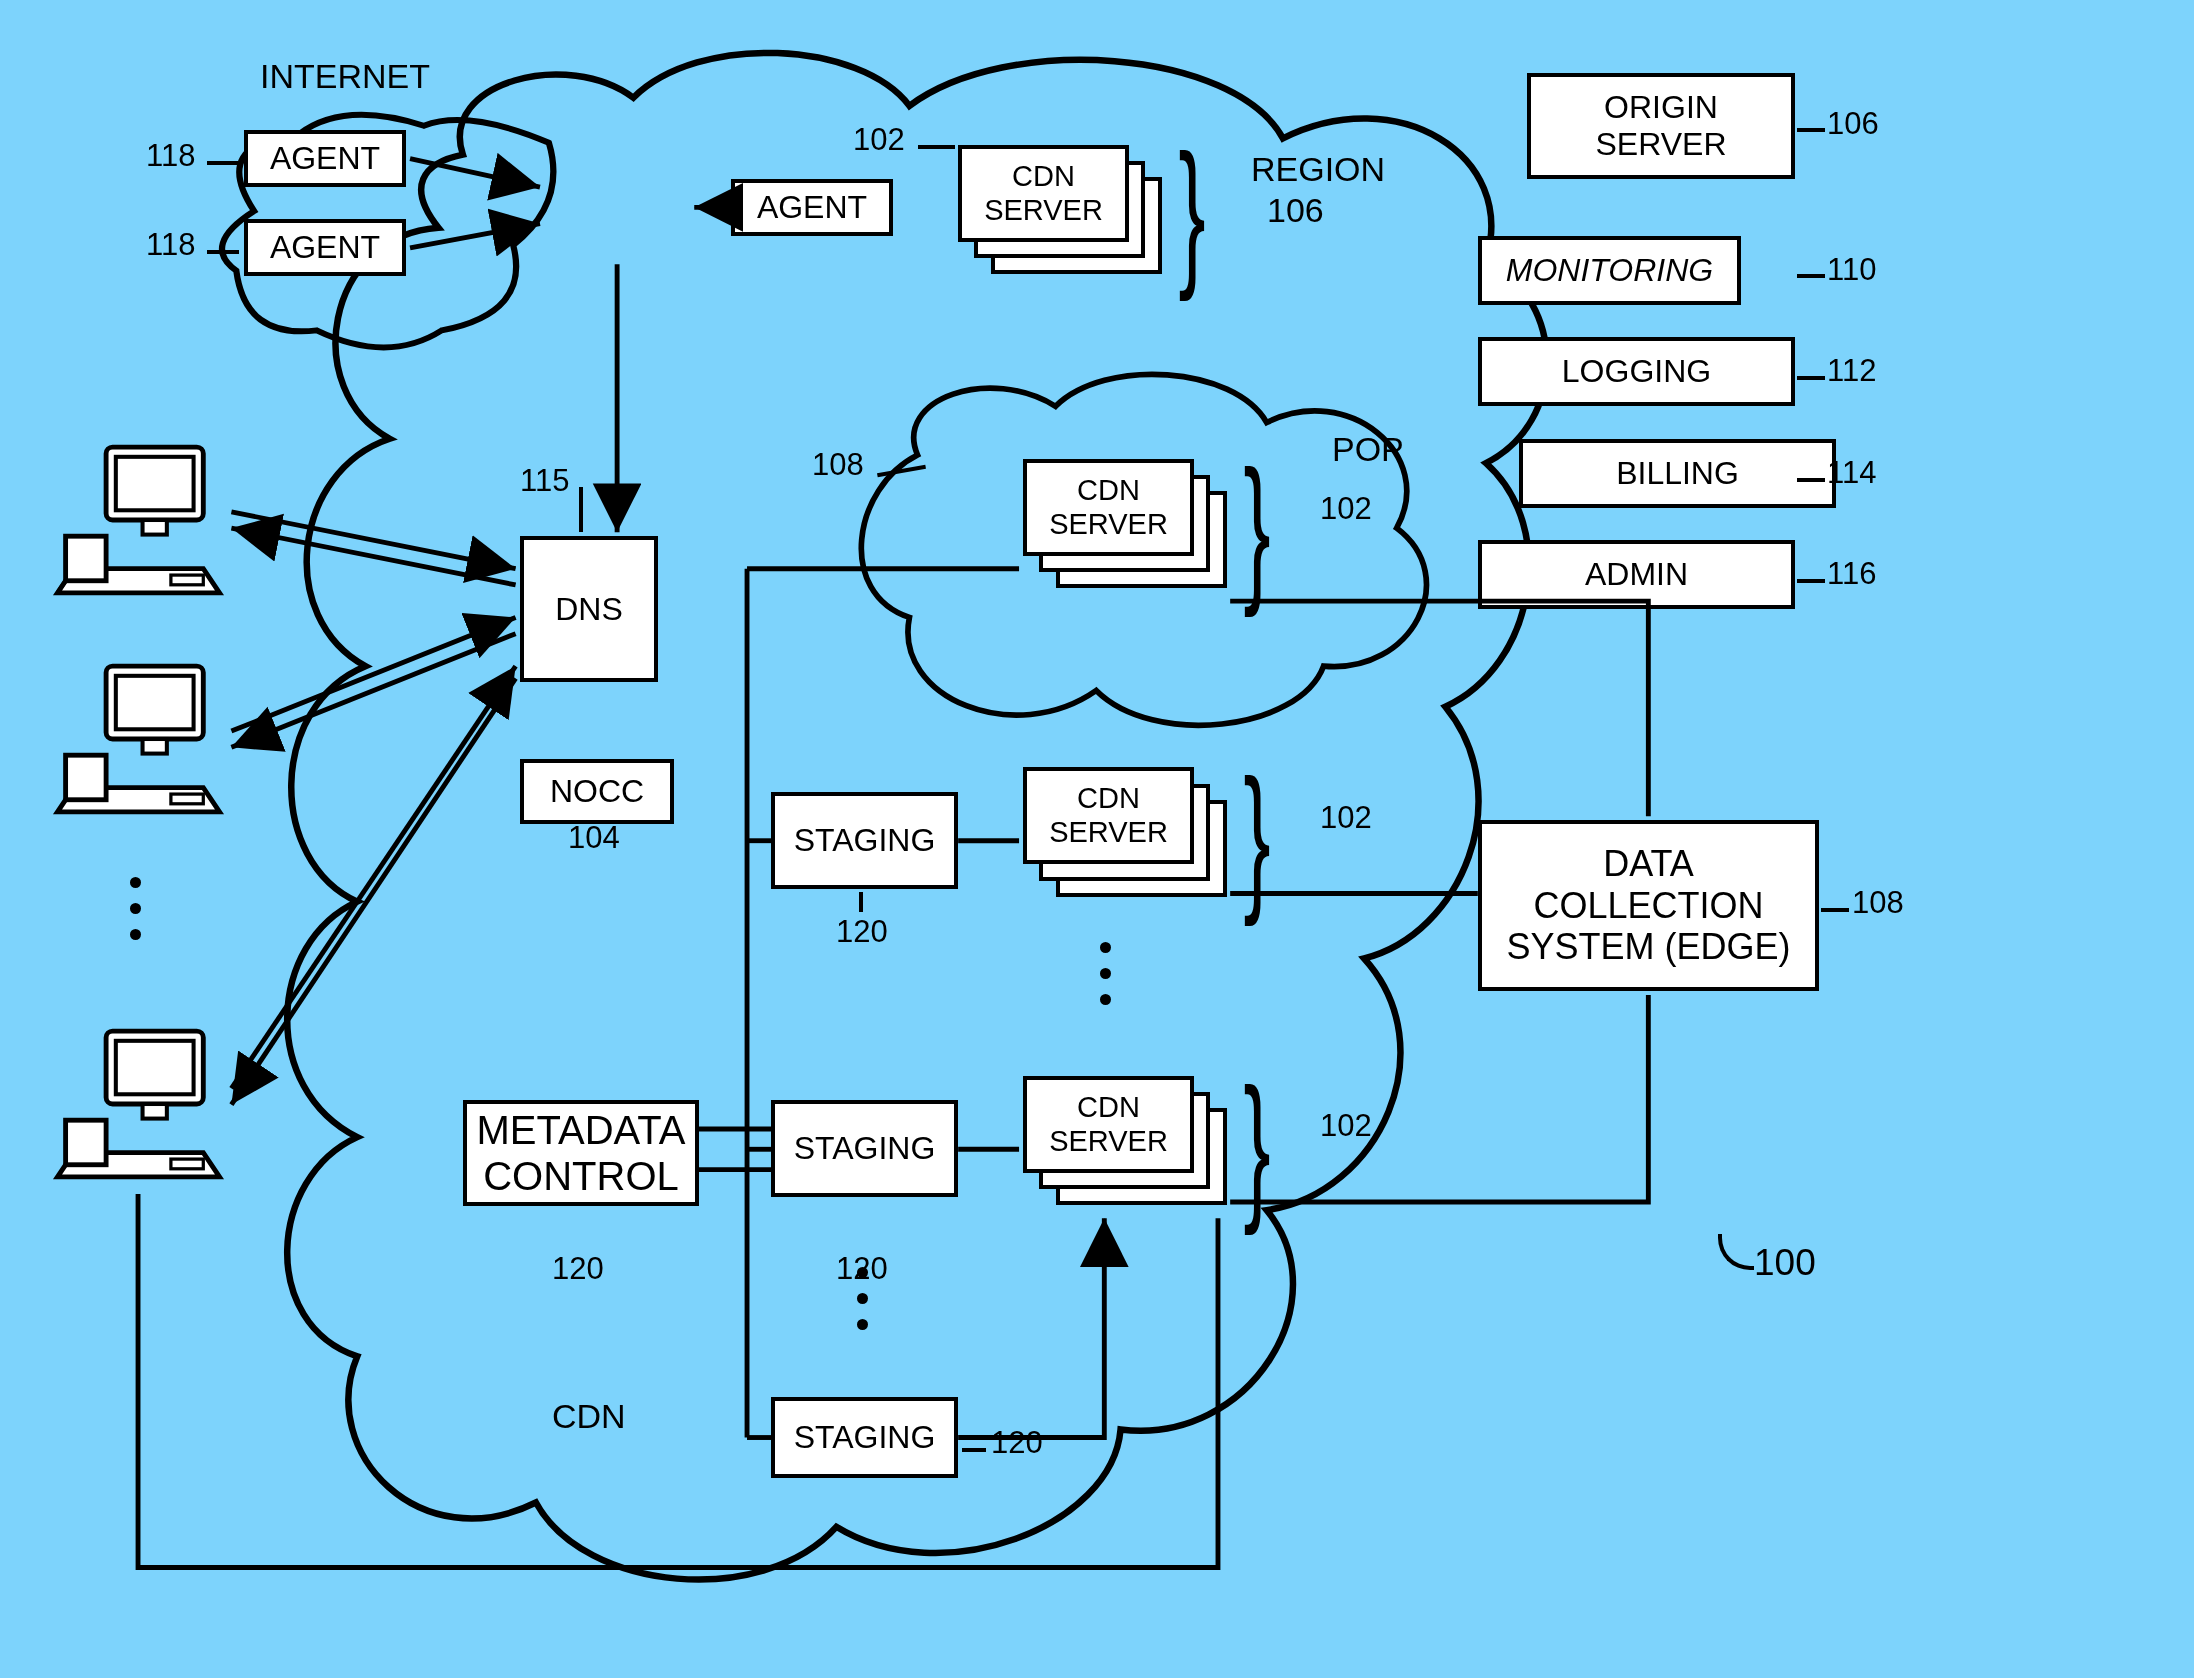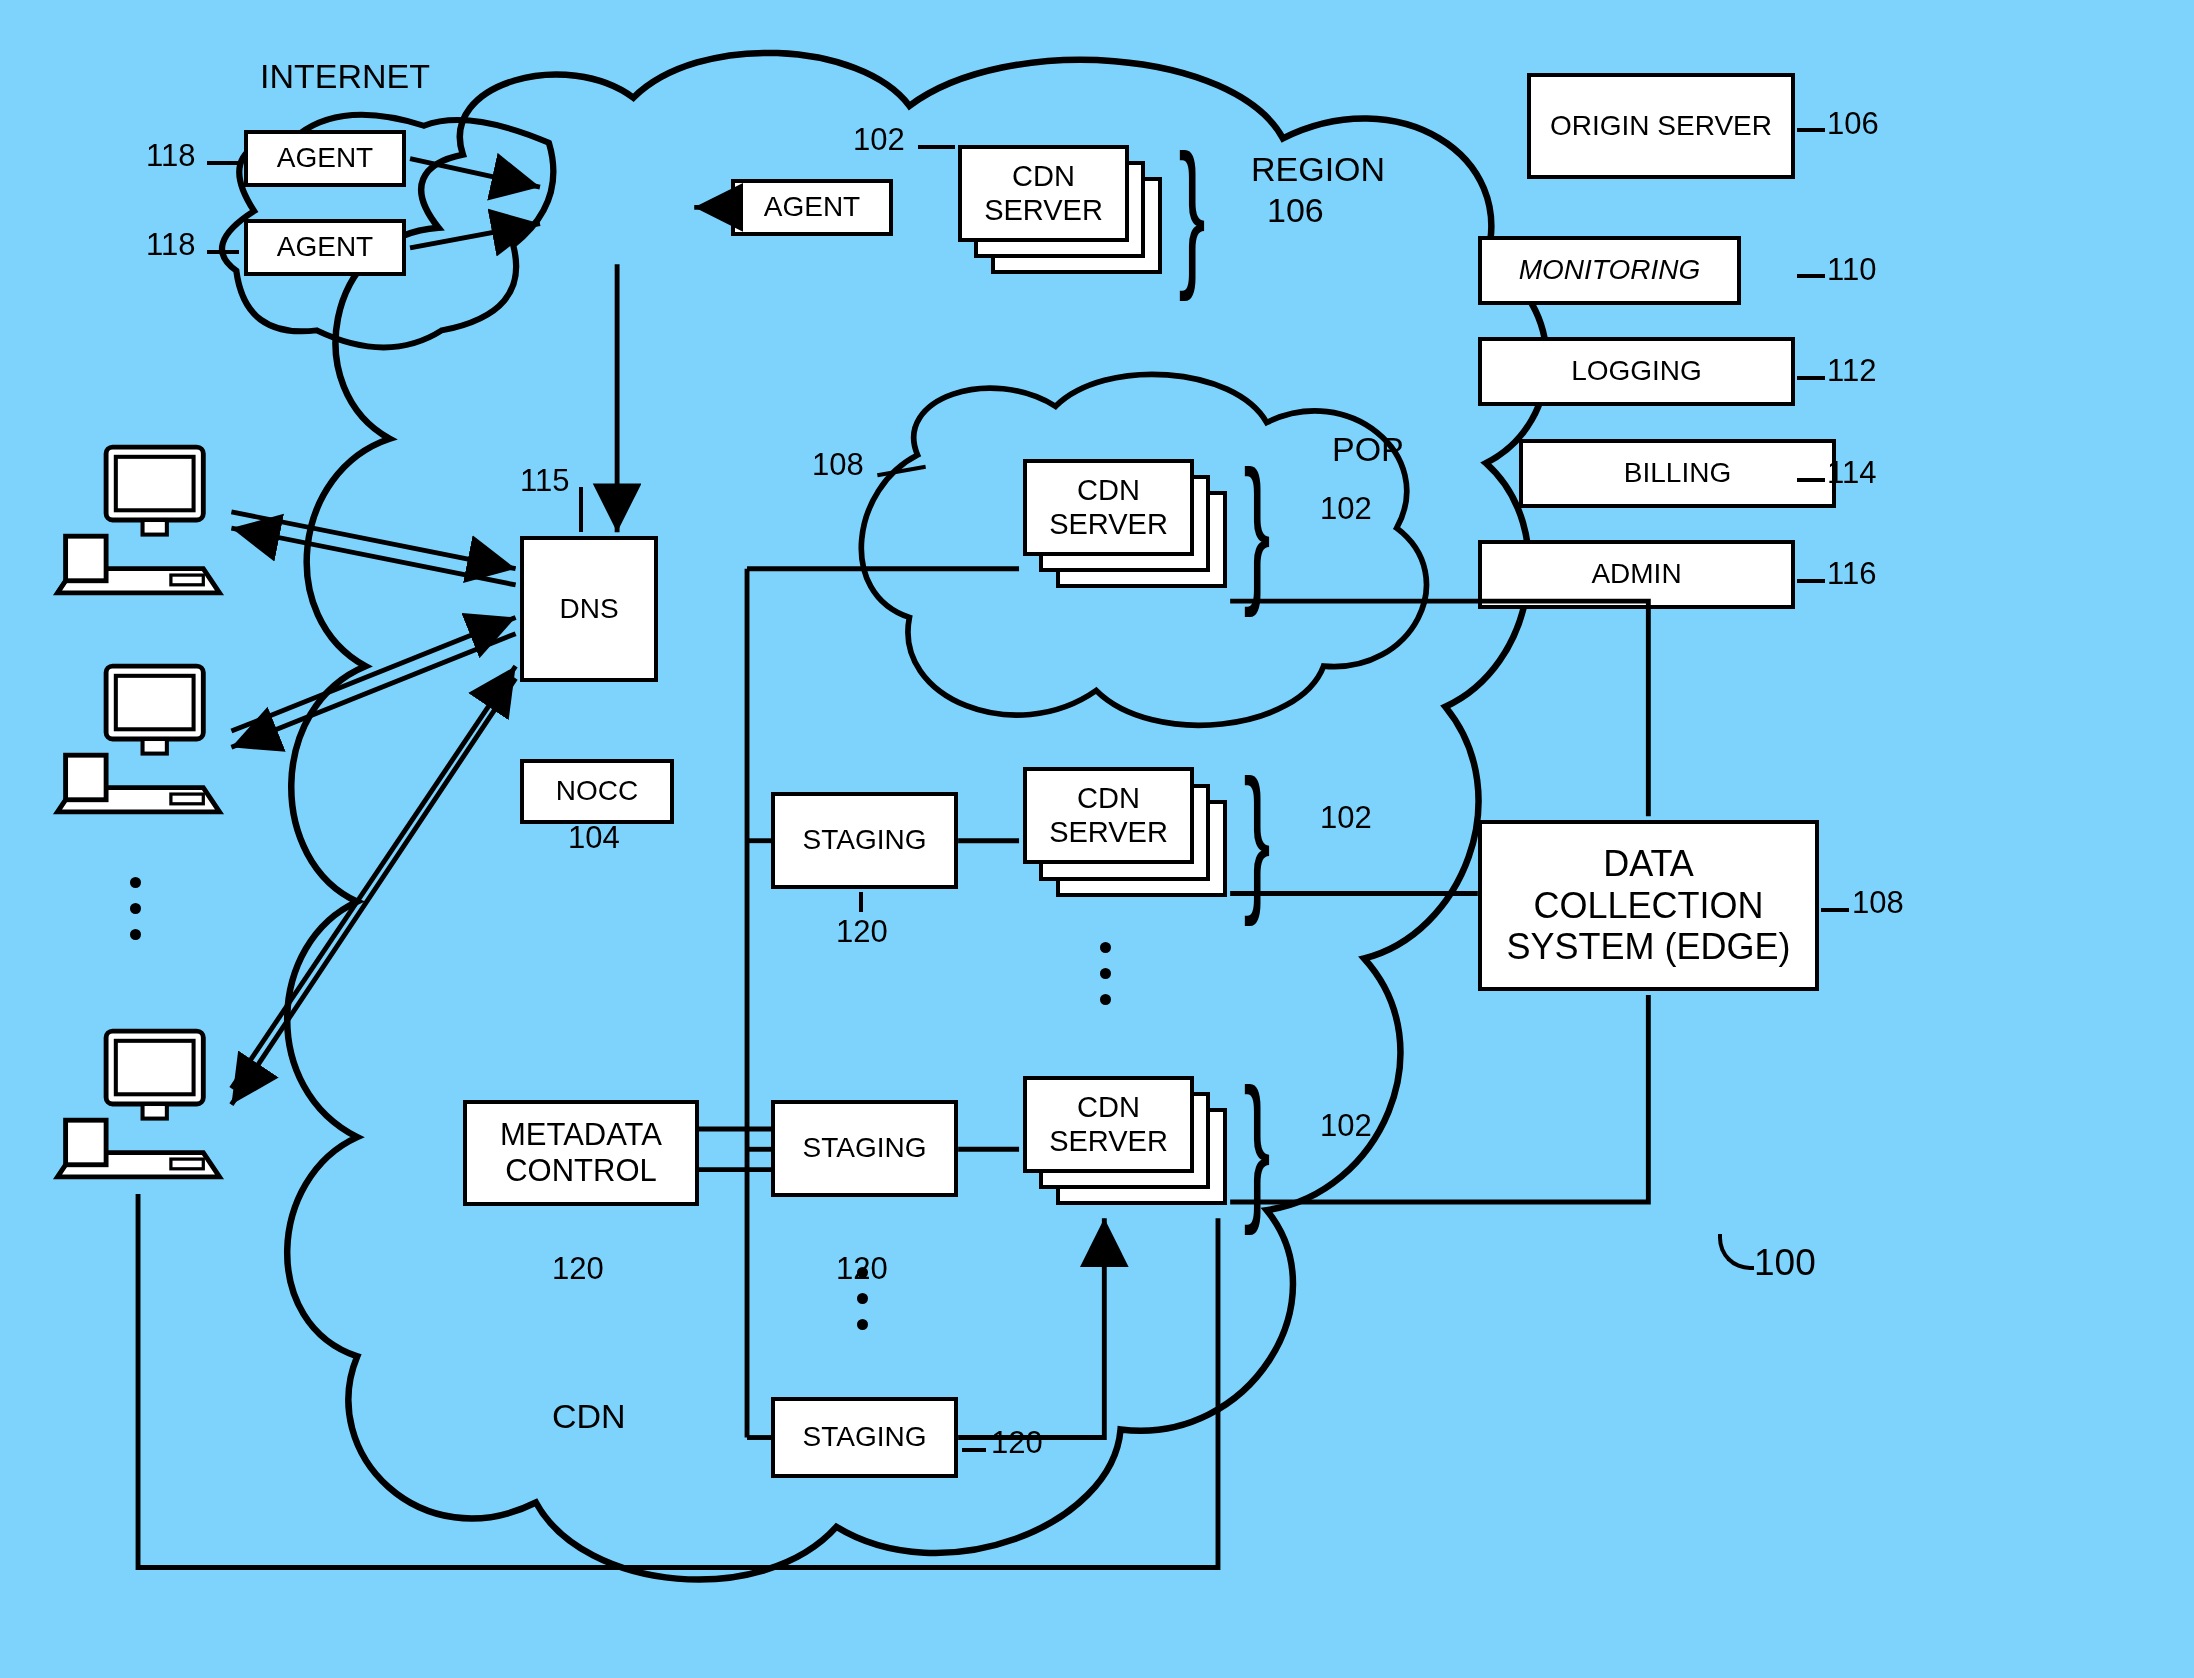--- a/index.html
+++ b/index.html
@@ -16,21 +16,21 @@
   }
   .box {
     position: absolute;
     background: #ffffff;
     border: 4.9px solid #000000;
     display: flex;
     align-items: center;
     justify-content: center;
     text-align: center;
     font-weight: 500;
-    font-size: 28px;
+    font-size: 32px;
     line-height: 1.15;
     box-sizing: border-box;
     padding: 4.9px 8px;
   }
   .label {
     position: absolute;
     font-size: 34px;
     font-weight: 500;
     text-align: center;
     white-space: pre;
@@ -179,21 +179,21 @@
   <div class="brace" style="left:1230px; top:743px;">}</div>
   <div class="label small-label" style="left:1320px; top:800px;">102</div>
 
   <div class="stack-back" style="left:1056px; top:1108px; width:171px; height:97px;"></div>
   <div class="stack-back" style="left:1039px; top:1092px; width:171px; height:97px;"></div>
   <div class="box" style="left:1023px; top:1076px; width:171px; height:97px; font-size:29px;">CDN
 SERVER</div>
   <div class="brace" style="left:1230px; top:1052px;">}</div>
   <div class="label small-label" style="left:1320px; top:1108px;">102</div>
 
-  <div class="box" style="left:463px; top:1100px; width:236px; height:106px; font-size:31px;">METADATA
+  <div class="box" style="left:463px; top:1100px; width:236px; height:106px; font-size:40px;">METADATA
 CONTROL</div>
   <div class="label small-label" style="left:552px; top:1251px;">120</div>
 
   <div class="box" style="left:771px; top:1100px; width:187px; height:97px;">STAGING</div>
   <div class="label small-label" style="left:836px; top:1251px;">120</div>
 
   <div class="box" style="left:771px; top:1397px; width:187px; height:81px;">STAGING</div>
   <div class="label small-label" style="left:991px; top:1425px;">120</div>
   <div class="leader" style="left:962px; top:1448px; width:24px;"></div>
 

